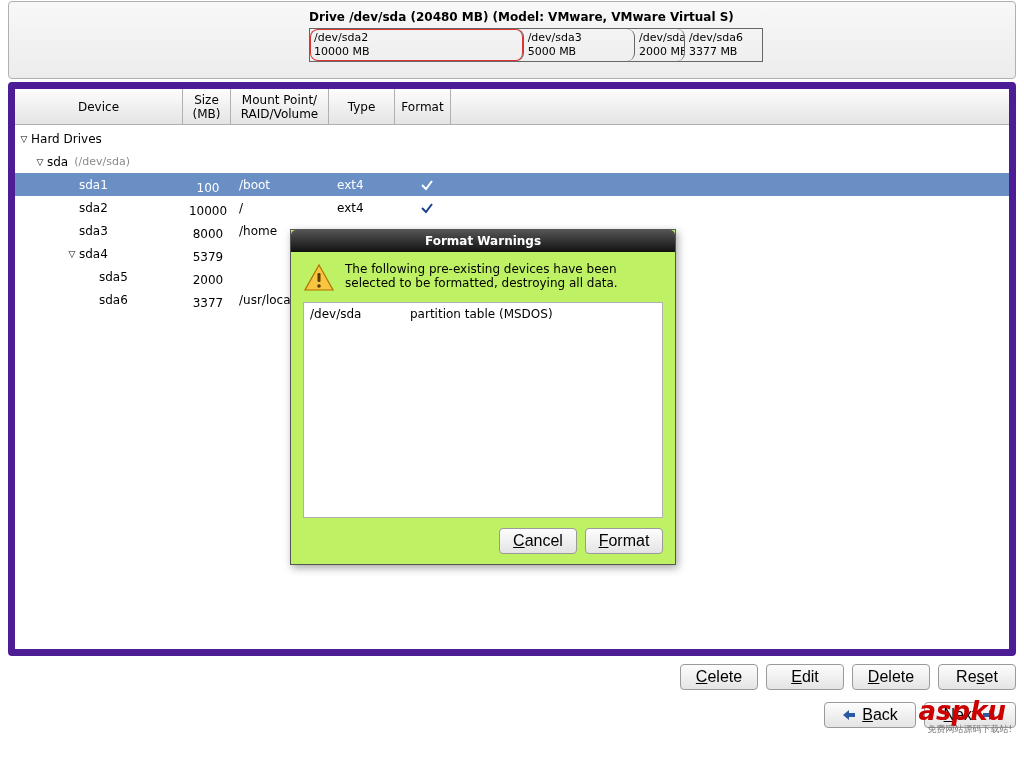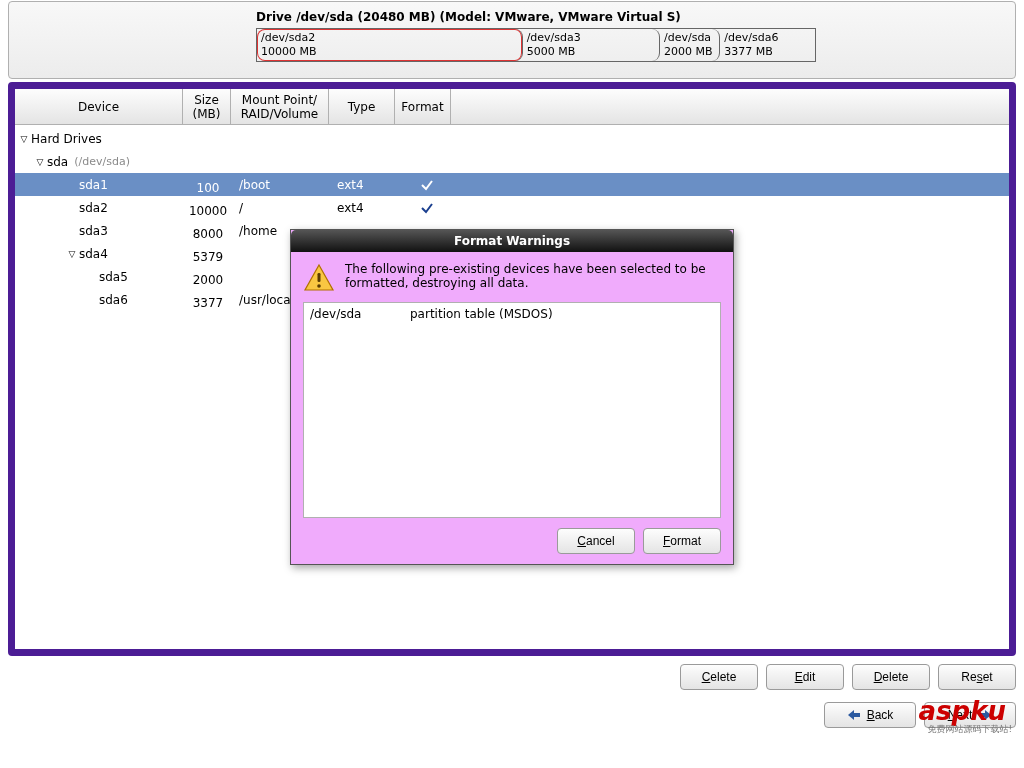--- a/index.html
+++ b/index.html
@@ -18,21 +18,21 @@
     border: 1px solid #b0b0b0;
     border-radius: 4px;
     background: linear-gradient(#f8f8f8,#ececec);
     margin: 1px 8px 3px 8px;
     height: 78px;
     padding: 8px 10px;
     display: flex;
     justify-content: center;
     align-items: flex-start;
   }
-  .drive-box { width: 560px; margin-left: 48px; }
+  .drive-box { width: 454px; margin-left: 48px; }
   .drive-title { font-weight: bold; font-size: 12px; margin-bottom: 4px; }
   .drive-bar {
     display: flex;
     border: 1px solid #666;
     height: 34px;
   }
   .drive-seg {
     border-right: 1px solid #666;
     padding: 2px 4px;
     font-size: 11px;
@@ -114,21 +114,21 @@
     justify-content: flex-end;
     gap: 8px;
     position: relative;
   }
   .btn {
     min-width: 78px;
     height: 26px;
     border: 1px solid #9a9a9a;
     border-radius: 4px;
     background: linear-gradient(#fdfdfd,#e4e4e4);
-    font-size: 12px;
+    font-size: 16px;
     display: inline-flex;
     align-items: center;
     justify-content: center;
     gap: 6px;
     cursor: pointer;
     padding: 0 8px;
   }
   .btn .underline { text-decoration: underline; }
   .watermark {
     position: absolute;
@@ -144,22 +144,22 @@
     right: 4px; bottom: -8px;
     font-size: 9px;
     color: #777;
     pointer-events: none;
   }
 
   
   .modal {
     position: absolute;
     left: 290px; top: 229px;
-    width: 444px;
-    background: #f0abfc;
+    width: 386px;
+    background: #bef264;
     border: 1px solid #555;
     box-shadow: 2px 3px 8px rgba(0,0,0,0.35);
   }
   .modal-title {
     background: linear-gradient(#555,#111);
     color: #fff;
     font-weight: bold;
     text-align: center;
     font-size: 12px;
     height: 22px;

